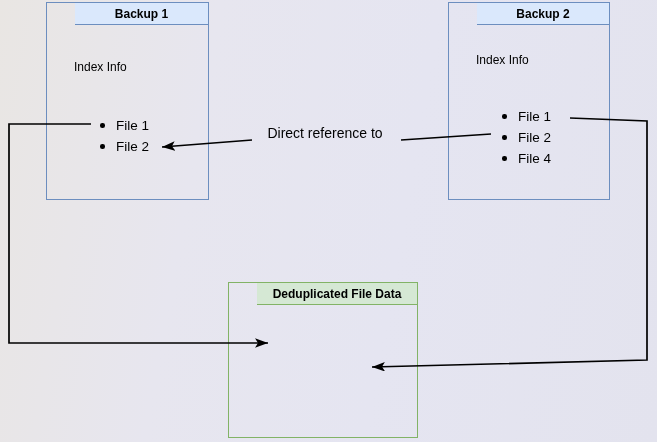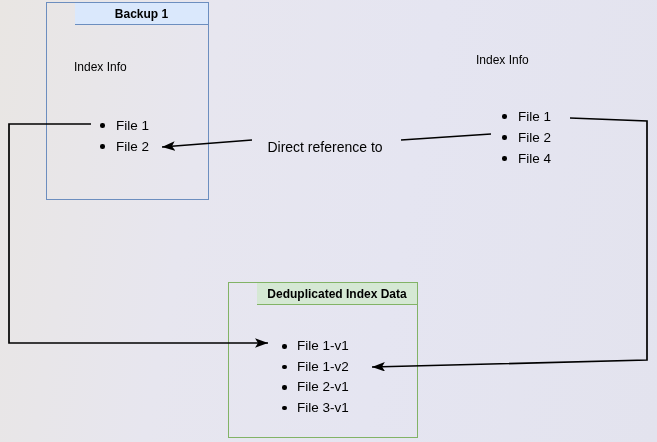--- a/index.html
+++ b/index.html
@@ -47,54 +47,51 @@
     content:"";position:absolute;left:1px;top:8px;
     width:4.5px;height:4.5px;border-radius:50%;background:#000;
   }
   #backup1-list{left:99px;top:115px;}
   #backup2-list{left:501px;top:106px;}
   #dedup-list{left:281px;top:336px;}
   #dedup-list li{padding-left:16px;line-height:20.5px;}
 
   .annotation{
     position:absolute;left:238px;top:124px;width:174px;
-    text-align:center;font-size:14px;line-height:19px;margin-top:14px;
+    text-align:center;font-size:14px;line-height:19px;
   }
   svg.connectors{position:absolute;left:0;top:0;pointer-events:none;}
 </style>
 </head>
 <body>
 
 <div class="canvas">
 
   <div class="box blue" id="backup1-box">
     <div class="box-header">Backup 1</div>
   </div>
   <div class="section-label" id="backup1-section">Index Info</div>
   <ul class="file-list" id="backup1-list">
     <li>File 1</li>
     <li>File 2</li>
   </ul>
 
+  <div class="box blue" id="backup2-box">
+    <div class="box-header">Backup 2</div>
+  </div>
   <div class="section-label" id="backup2-section">Index Info</div>
   <ul class="file-list" id="backup2-list">
     <li>File 1</li>
     <li>File 2</li>
     <li>File 4</li>
   </ul>
 
   <div class="box green" id="dedup-box">
-    <div class="box-header">Deduplicated Index Data</div>
+    <div class="box-header">Deduplicated File Data</div>
   </div>
-  <ul class="file-list" id="dedup-list">
-    <li>File 1-v1</li>
-    <li>File 1-v2</li>
-    <li>File 2-v1</li>
-    <li>File 3-v1</li>
-  </ul>
 
   <div class="annotation">
     <div>Direct reference to</div>
   </div>
 
   <svg class="connectors" width="657" height="442" viewBox="0 0 657 442">
     <defs>
       <marker id="arrowhead" markerUnits="userSpaceOnUse" markerWidth="13" markerHeight="10" refX="13" refY="4.75" orient="auto">
         <path d="M0,0 L13,4.75 L0,9.5 L3,4.75 Z" fill="#000"></path>
       </marker>

